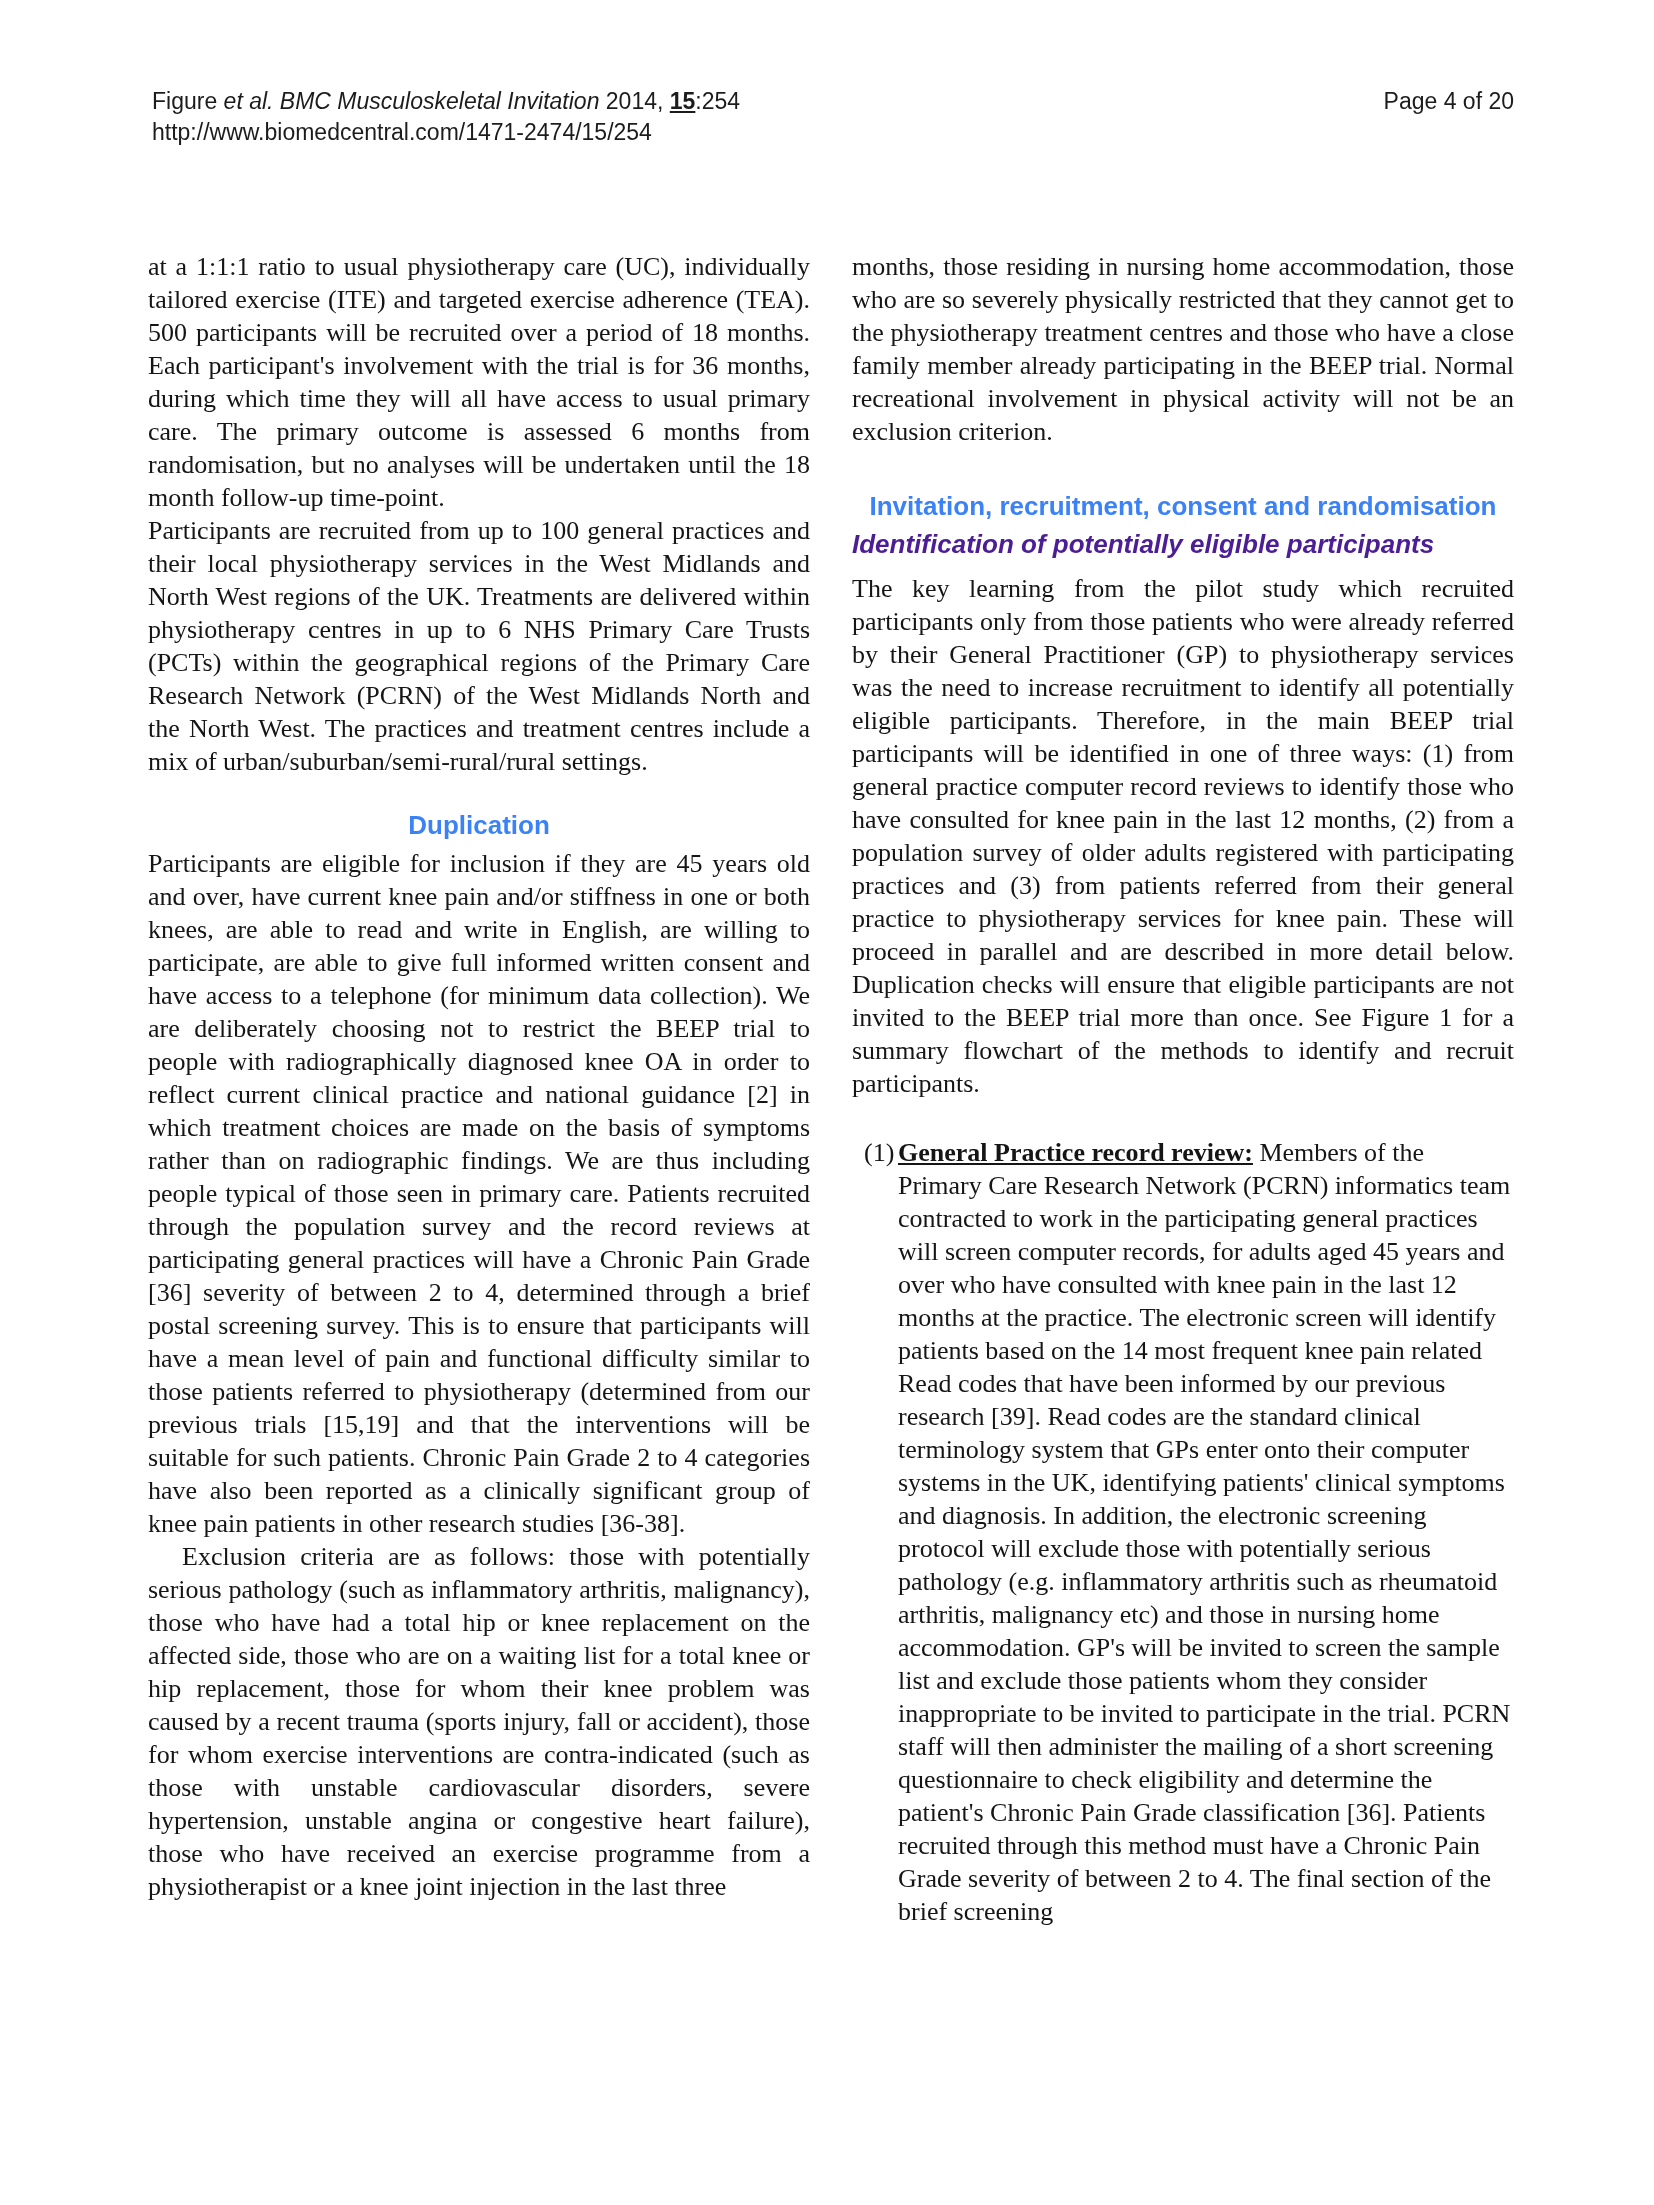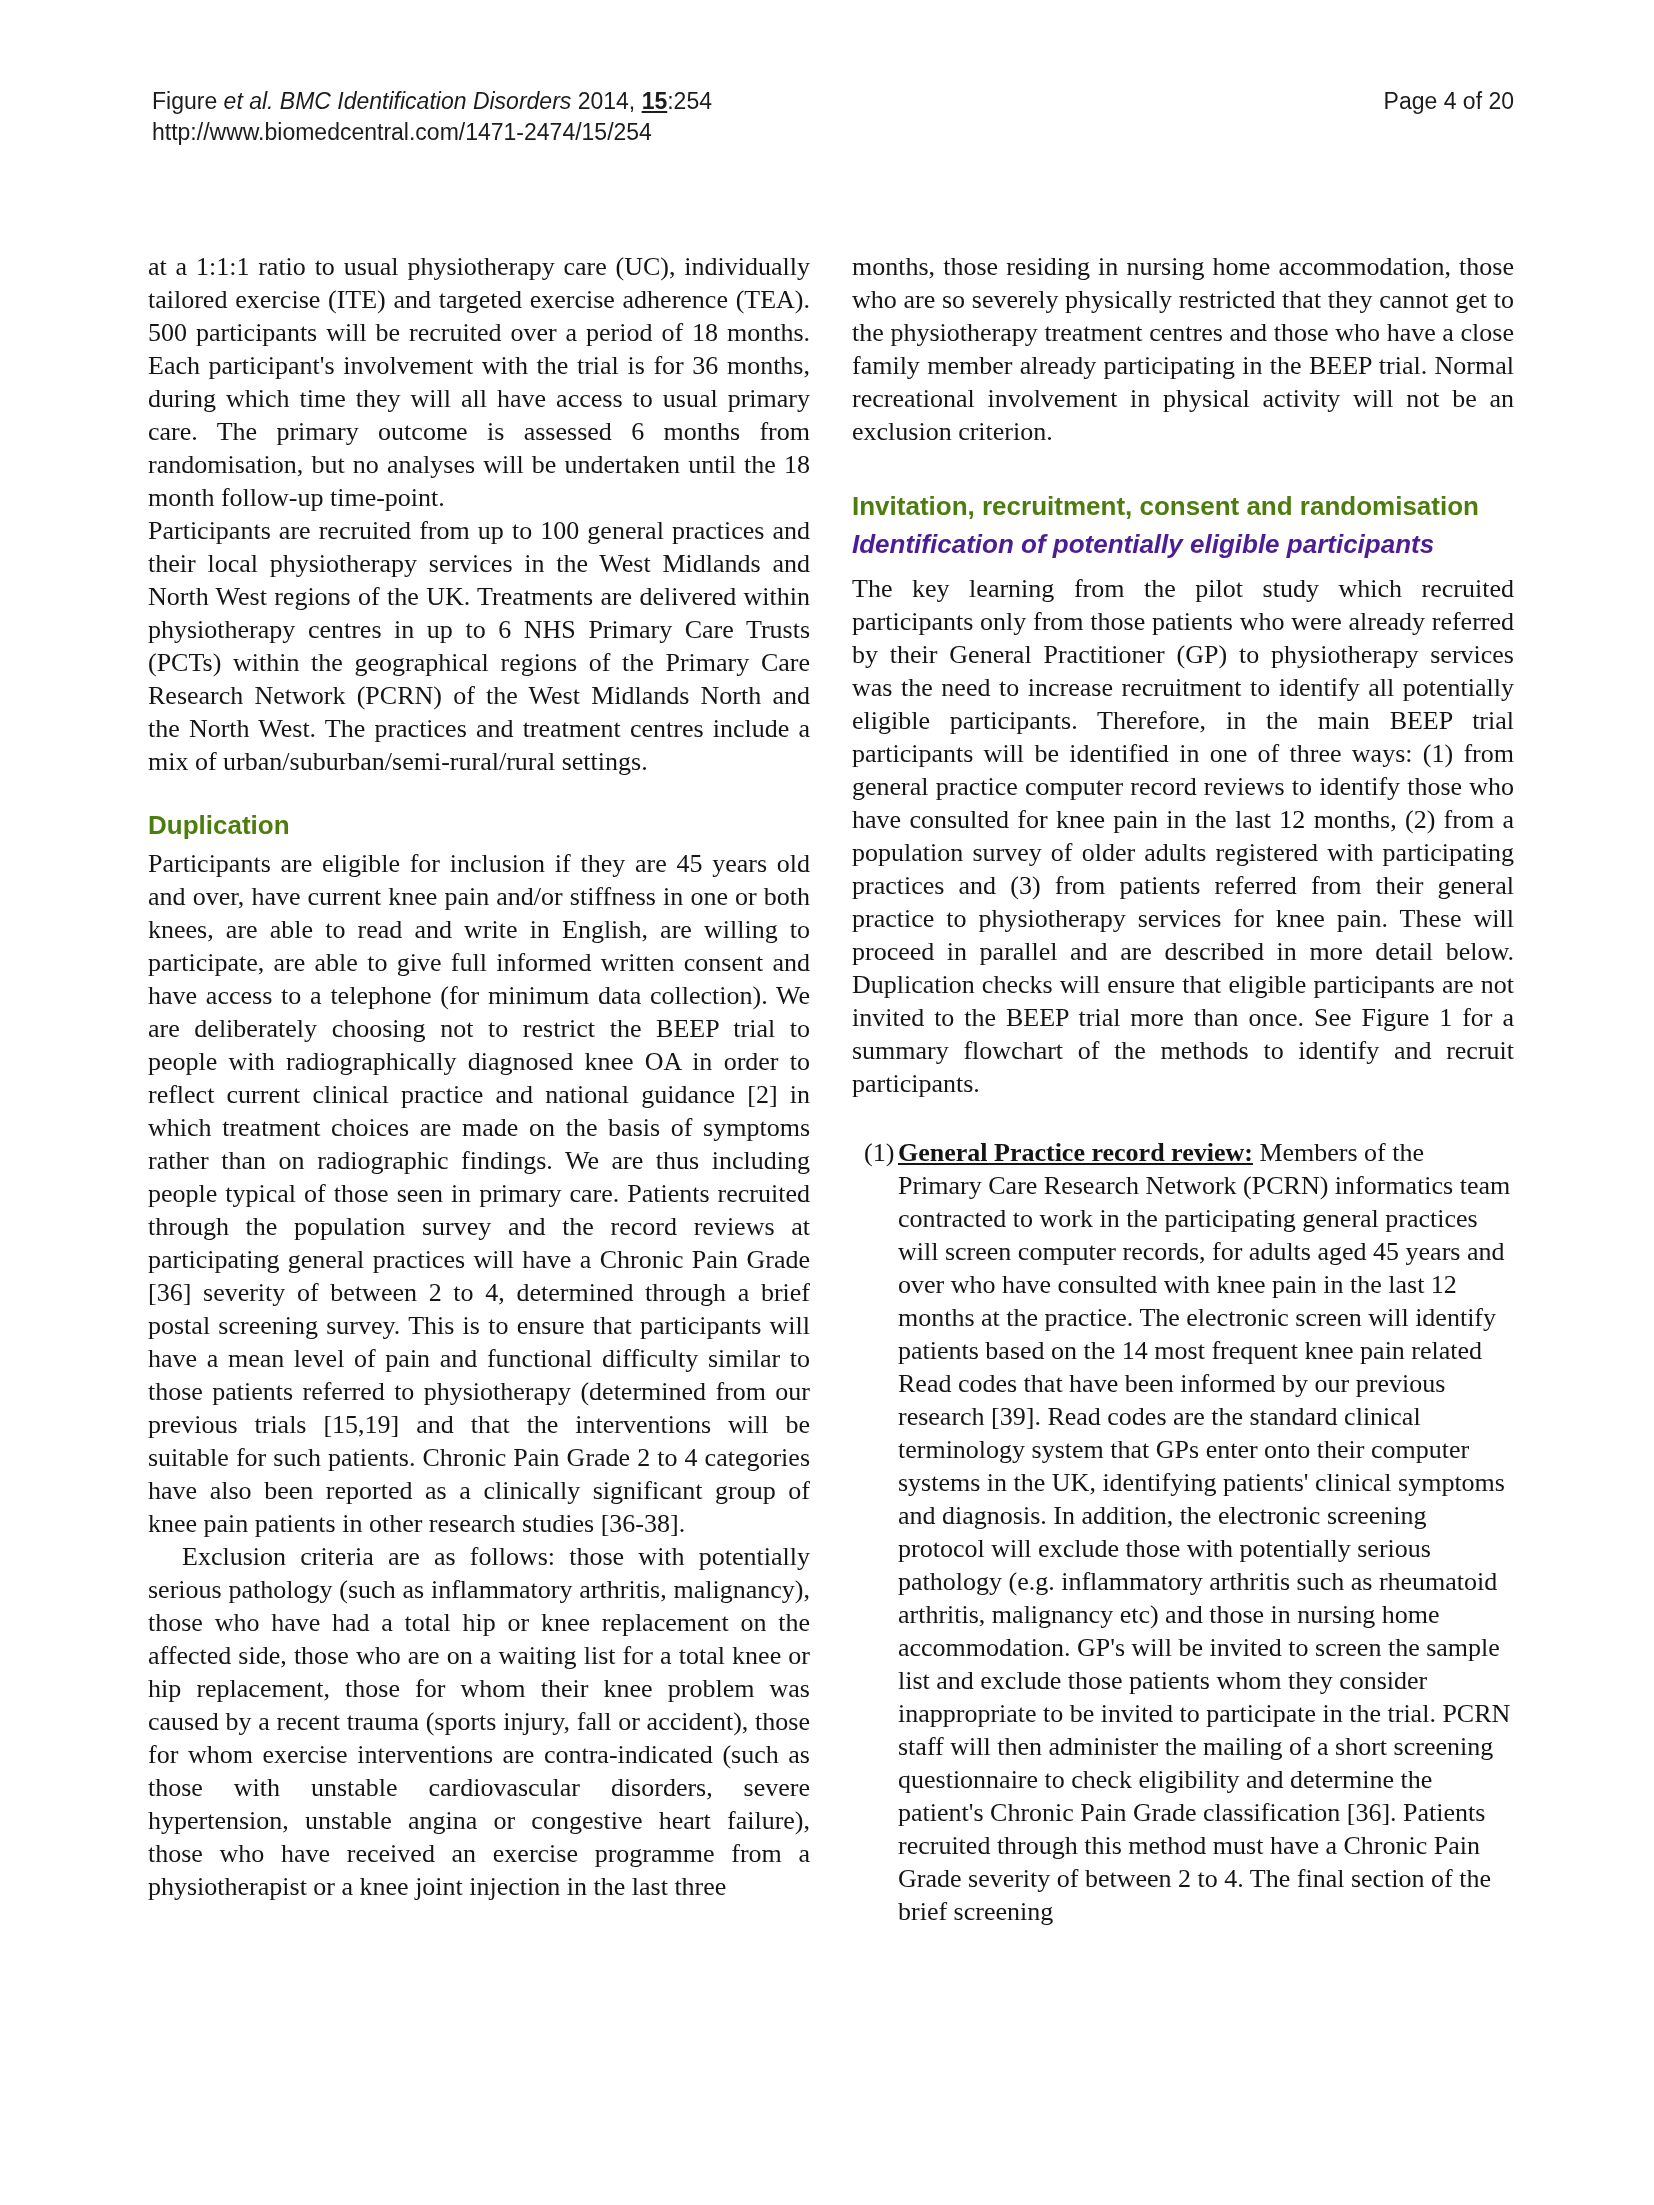--- a/index.html
+++ b/index.html
@@ -47,21 +47,22 @@
     margin: 0;
     color: #151515;
   }
   .indent-first { text-indent: 34px; }
   .h-sans {
     font-family: "Liberation Sans", sans-serif;
     font-weight: bold;
     font-size: 26px;
     line-height: 33px;
     margin: 31px 0 5px 0;
-    color: #4d7c0f;
+    color: #3b82f6;
+    text-align: center;
   }
   .h-sans-italic {
     font-family: "Liberation Sans", sans-serif;
     font-weight: bold;
     font-style: italic;
     font-size: 26px;
     line-height: 33px;
     margin: 0 0 11px 0;
     color: #4c1d95;
   }
@@ -83,21 +84,21 @@
   }
 </style>
 </head>
 <body>
 
 <div class="page">
 
   <div class="running-header">
     <div class="header-left">
       <div>
-        <span>Figure </span><span class="it">et al. BMC Identification Disorders</span><span> 2014, </span><span class="bd">15</span><span>:254</span>
+        <span>Figure </span><span class="it">et al. BMC Musculoskeletal Invitation</span><span> 2014, </span><span class="bd">15</span><span>:254</span>
       </div>
       <div>http://www.biomedcentral.com/1471-2474/15/254</div>
     </div>
     <div class="header-right">Page 4 of 20</div>
   </div>
 
   <div class="col col-left">
     <p class="body-text">at a 1:1:1 ratio to usual physiotherapy care (UC), individually tailored exercise (ITE) and targeted exercise adherence (TEA). 500 participants will be recruited over a period of 18 months. Each participant's involvement with the trial is for 36 months, during which time they will all have access to usual primary care. The primary outcome is assessed 6 months from randomisation, but no analyses will be undertaken until the 18 month follow-up time-point.</p>
 
     <p class="body-text">Participants are recruited from up to 100 general practices and their local physiotherapy services in the West Midlands and North West regions of the UK. Treatments are delivered within physiotherapy centres in up to 6 NHS Primary Care Trusts (PCTs) within the geographical regions of the Primary Care Research Network (PCRN) of the West Midlands North and the North West. The practices and treatment centres include a mix of urban/suburban/semi-rural/rural settings.</p>

